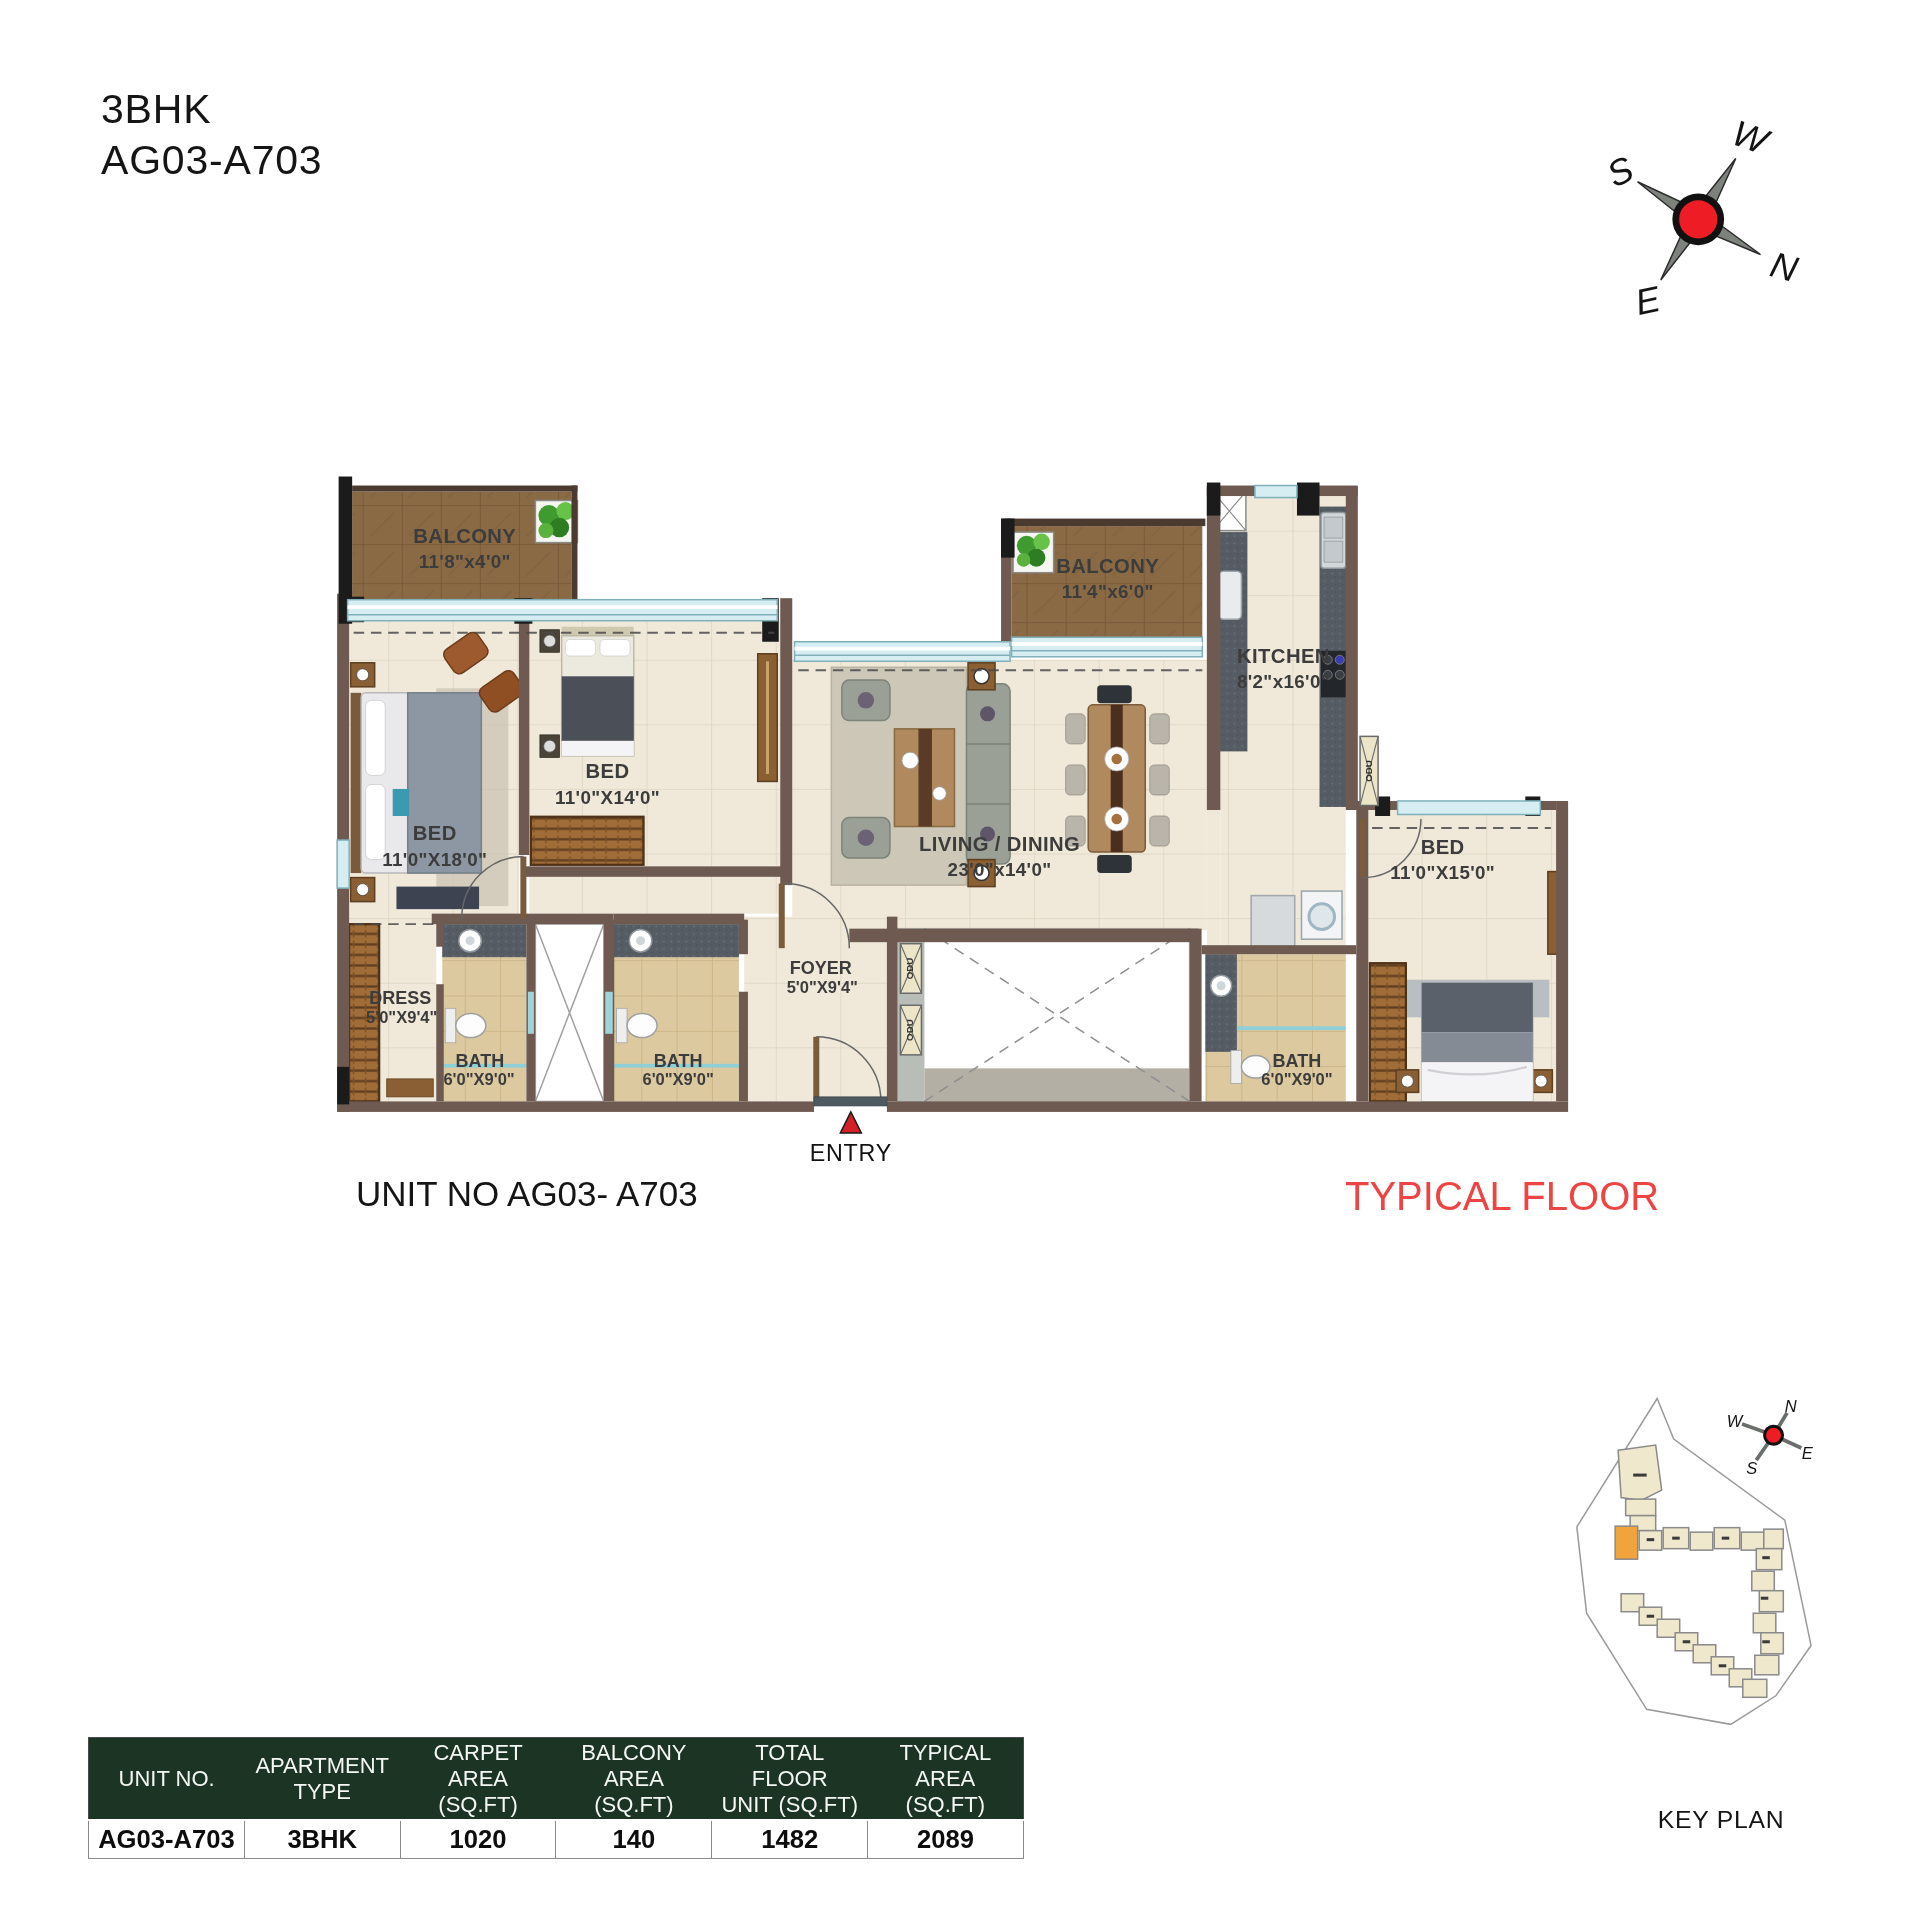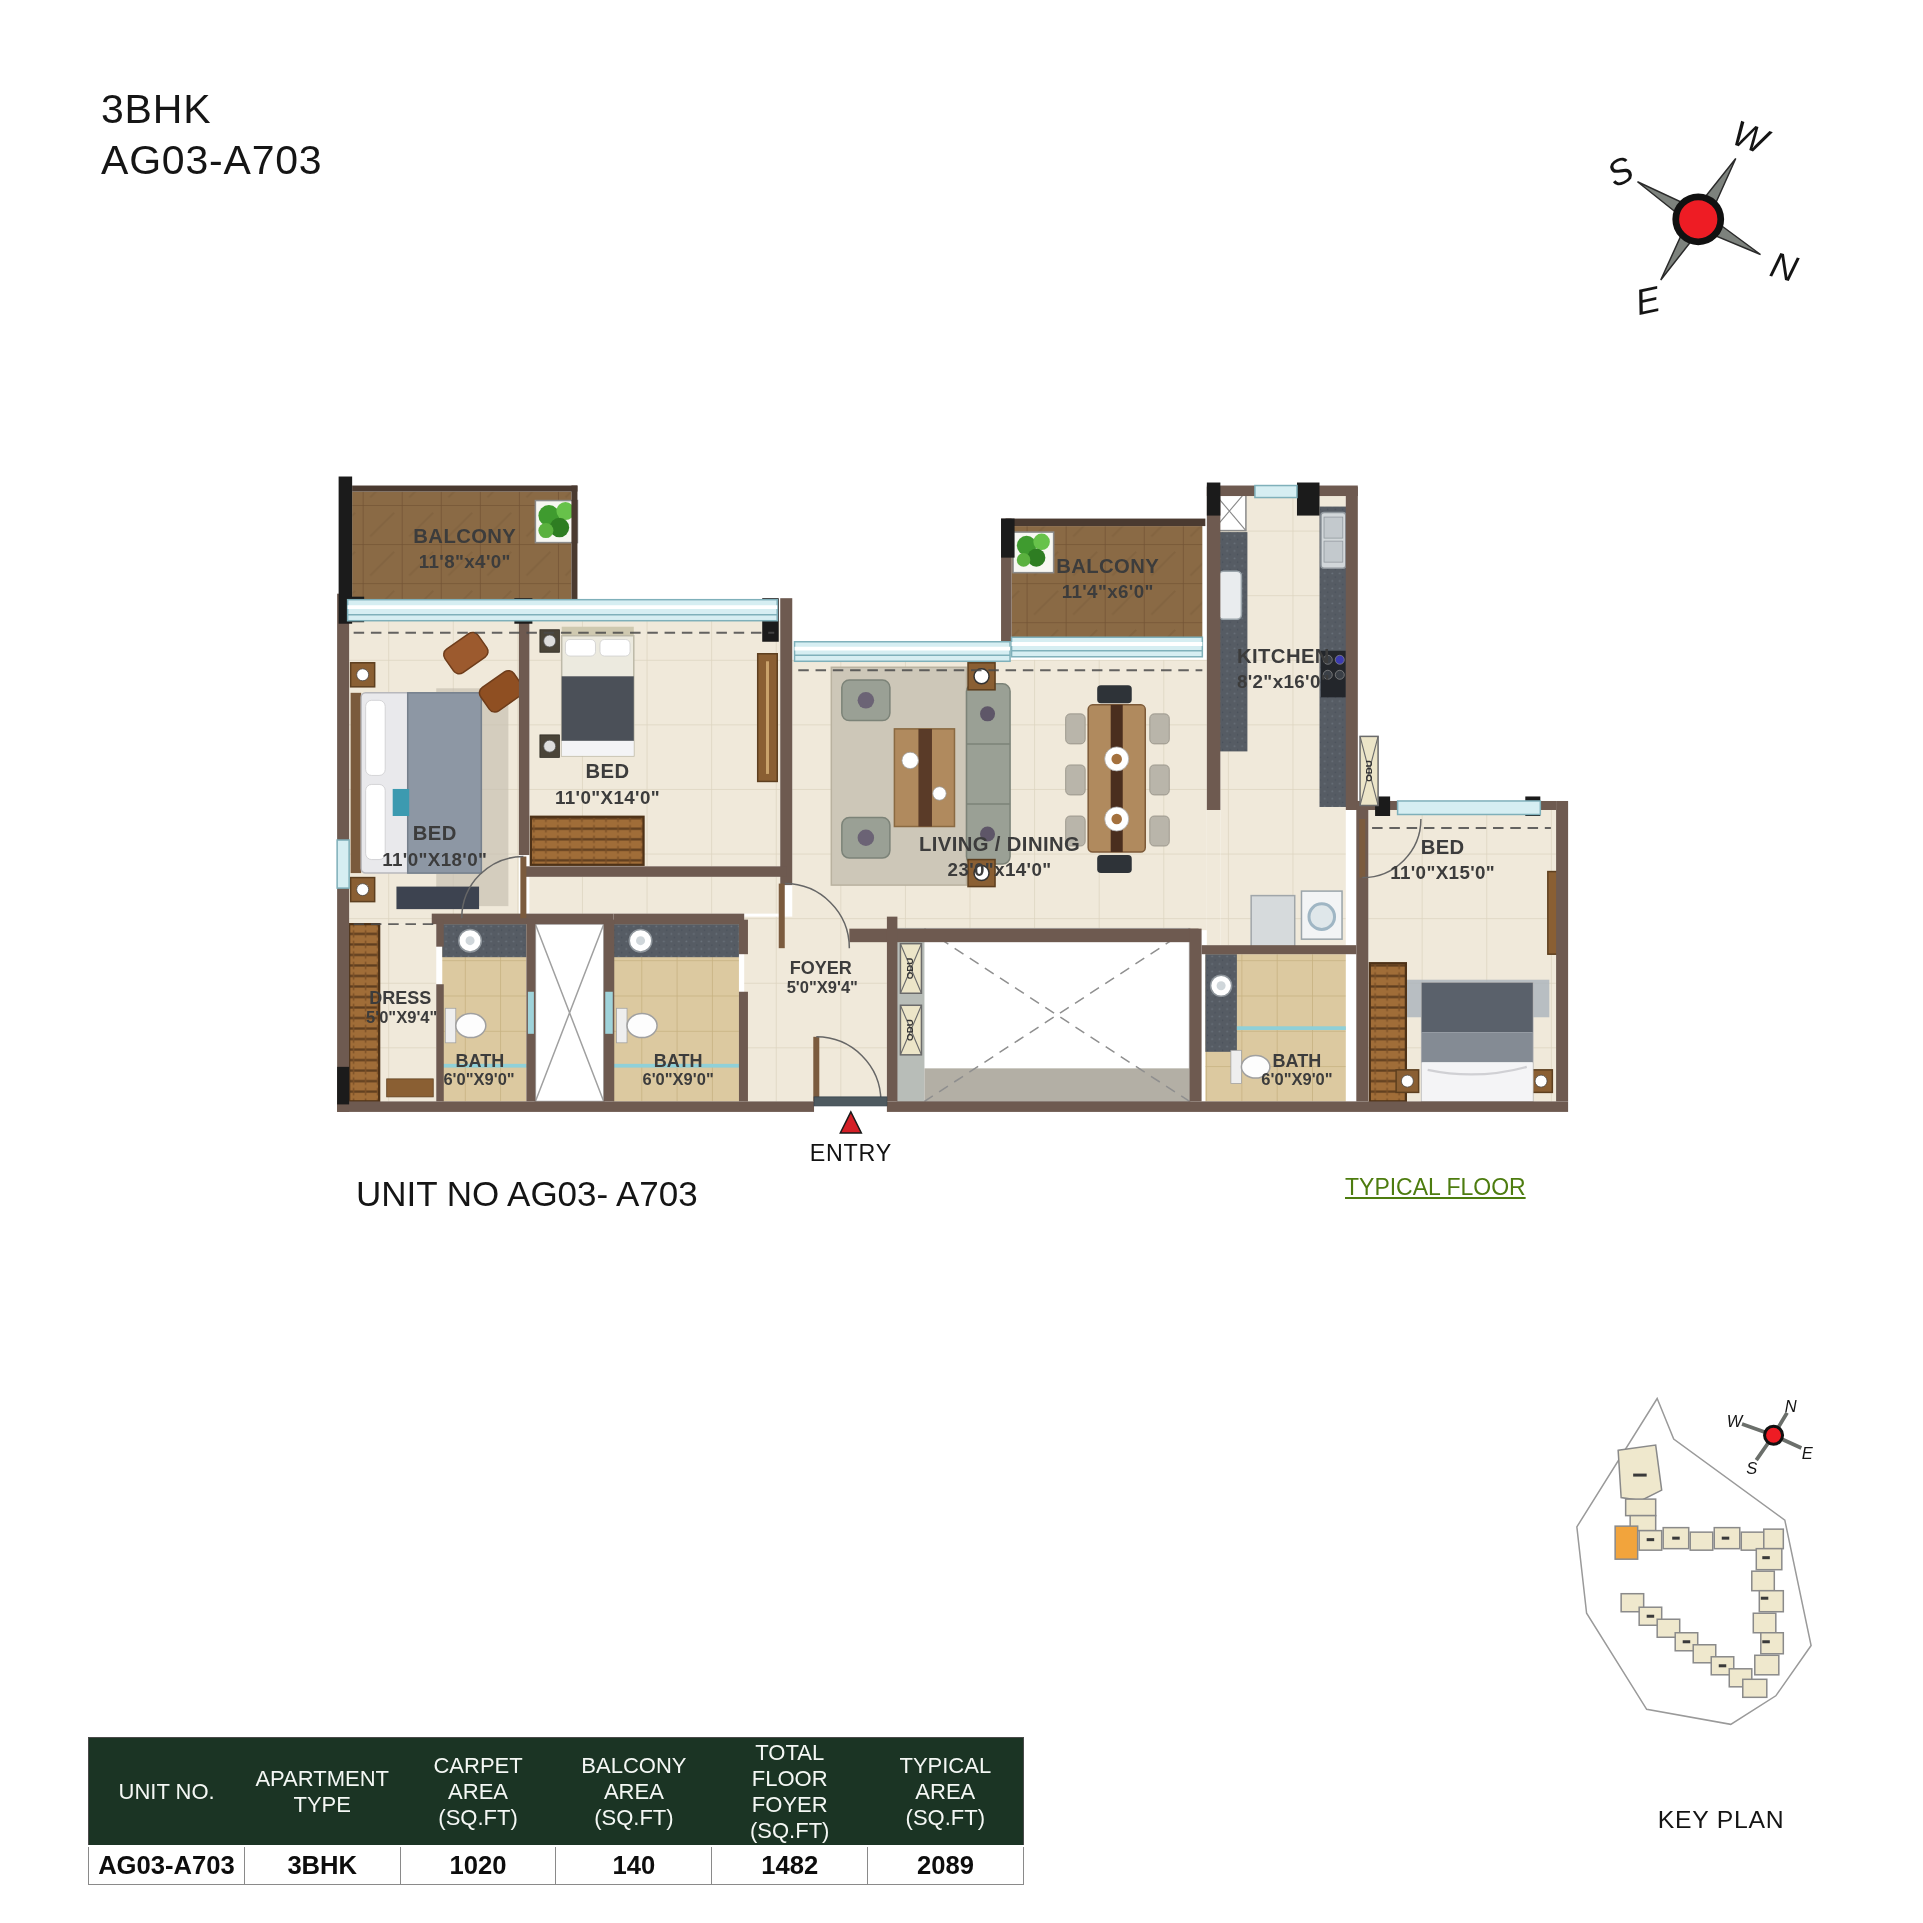--- a/index.html
+++ b/index.html
@@ -1,21 +1,21 @@
 <!DOCTYPE html>
 <html style="font-size:12px"><head>
 <meta charset="utf-8">
 <style>
   html,body{margin:0;padding:0;}
   body{width:1924px;height:1924px;background:#ffffff;position:relative;overflow:hidden;
        font-family:"Liberation Sans",sans-serif;color:#111;}
   .abs{position:absolute;}
   #title{left:101px;top:84px;font-size:41px;line-height:51px;letter-spacing:0.8px;color:#151515;}
   #unit-caption{left:342px;top:1174px;font-size:35px;color:#151515;margin-left:14px;}
-  #floor-caption{left:1345px;top:1174px;font-size:23px;color:#4d7c0f;text-decoration:underline;}
+  #floor-caption{left:1345px;top:1174px;font-size:40px;color:#ef4444;}
   
   #area-table{left:88px;top:1737px;width:936px;border-collapse:collapse;table-layout:fixed;
               border:1.5px solid #4a4a4a;}
   #area-table th{background:#1b3424;color:#f4f7f4;font-size:22px;font-weight:normal;
                  height:60px;vertical-align:middle;text-align:center;line-height:26px;
                  border-bottom:2.3px solid #ffffff;padding:1.5px 3px;}
   #area-table td{background:#ffffff;color:#0d0d0d;font-size:25.6px;font-weight:bold;
                  height:35px;text-align:center;vertical-align:middle;
                  border:1.5px solid #8a8a8a;border-top:none;}
   
@@ -462,21 +462,21 @@
       <th>
         <div>CARPET AREA</div>
         <div>(SQ.FT)</div>
       </th>
       <th>
         <div>BALCONY AREA</div>
         <div>(SQ.FT)</div>
       </th>
       <th>
         <div>TOTAL FLOOR</div>
-        <div>FOYER (SQ.FT)</div>
+        <div>UNIT (SQ.FT)</div>
       </th>
       <th>
         <div>TYPICAL AREA</div>
         <div>(SQ.FT)</div>
       </th>
     </tr>
   </thead>
   <tbody>
     <tr>
       <td>AG03-A703</td>

